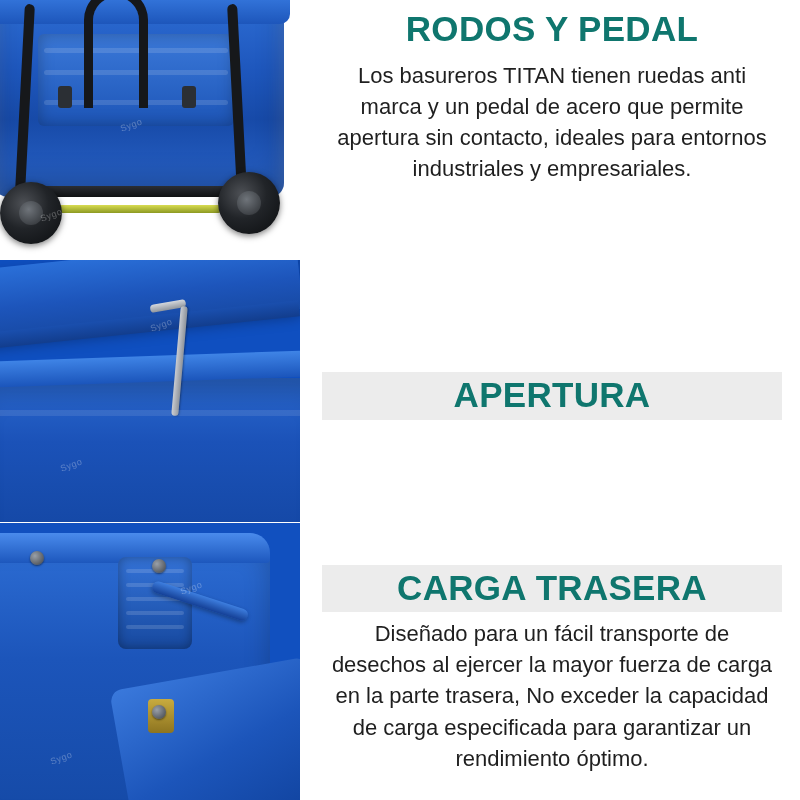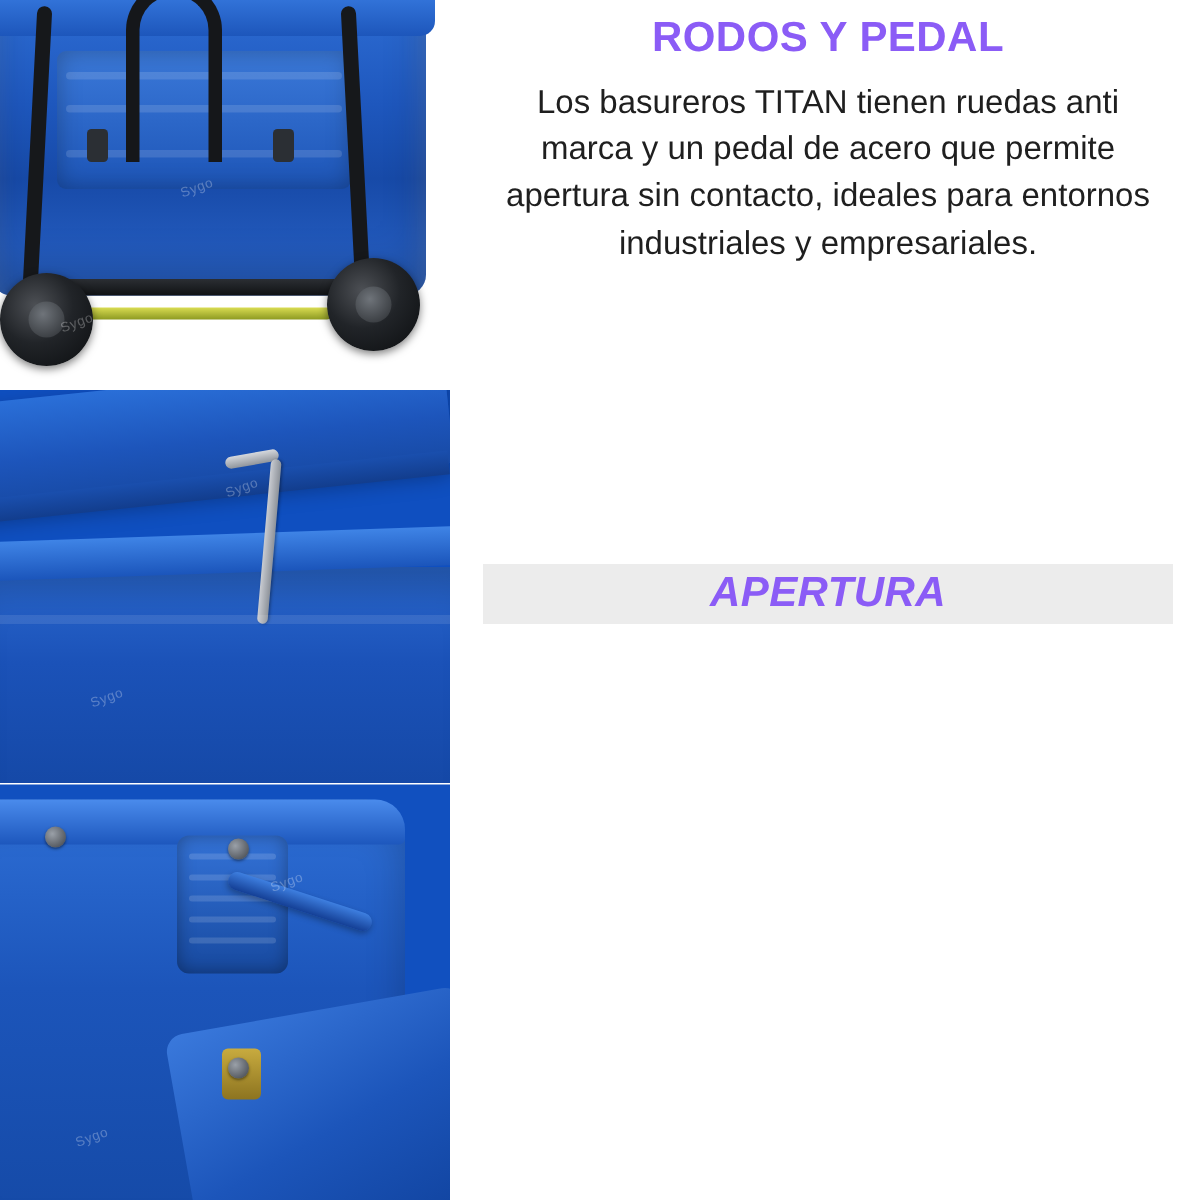--- a/index.html
+++ b/index.html
@@ -270,36 +270,36 @@
   }
   .heading-band {
     width: 100%;
     background: #ececec;
     text-align: center;
     box-sizing: border-box;
     padding: 4px 6px 5px 6px;
     margin-bottom: 6px;
   }
   .heading {
-    font-size: 28px;
+    font-size: 35px;
     font-weight: bold;
-    color: #8b5cf6;
+    color: #0f766e;
     letter-spacing: 0.3px;
     line-height: 1.1;
   }
   .body-text {
     font-size: 22px;
     line-height: 1.42;
     color: #1f1f1f;
     text-align: center;
     padding: 0 4px;
   }
   .tc1 { justify-content: flex-start; padding-top: 6px; }
   .tc1 .heading-band { background: transparent; }
-  .tc2 { justify-content: center; padding-top: 26px; font-style: italic; }
+  .tc2 { justify-content: center; padding-top: 26px; }
   .tc3 { justify-content: center; padding-top: 26px; }
 
   .divider {
     width: 800px;
     height: 1px;
     background: #ffffff;
   }
 </style>
 </head>
 <body>
@@ -377,15 +377,21 @@
       <div class="panelR"></div>
       <div class="bolt" style="left:30px; top:28px;"></div>
       <div class="bolt" style="left:152px; top:36px;"></div>
       <div class="bolt" style="left:156px; top:188px;"></div>
       <div class="bracket" style="left:148px; top:176px;"></div>
       <div class="bolt" style="left:152px; top:182px;"></div>
       <div class="wm" style="left:180px; top:60px;">Sygo</div>
       <div class="wm" style="left:50px; top:230px;">Sygo</div>
     </div>
 
+    <div class="text-cell tc3">
+      <div class="heading-band">
+        <div class="heading">CARGA TRASERA</div>
+      </div>
+      <div class="body-text">Diseñado para un fácil transporte de desechos al ejercer la mayor fuerza de carga en la parte trasera, No exceder la capacidad de carga especificada para garantizar un rendimiento óptimo.</div>
+    </div>
   </div>
 
 </div>
 
 </body></html>

